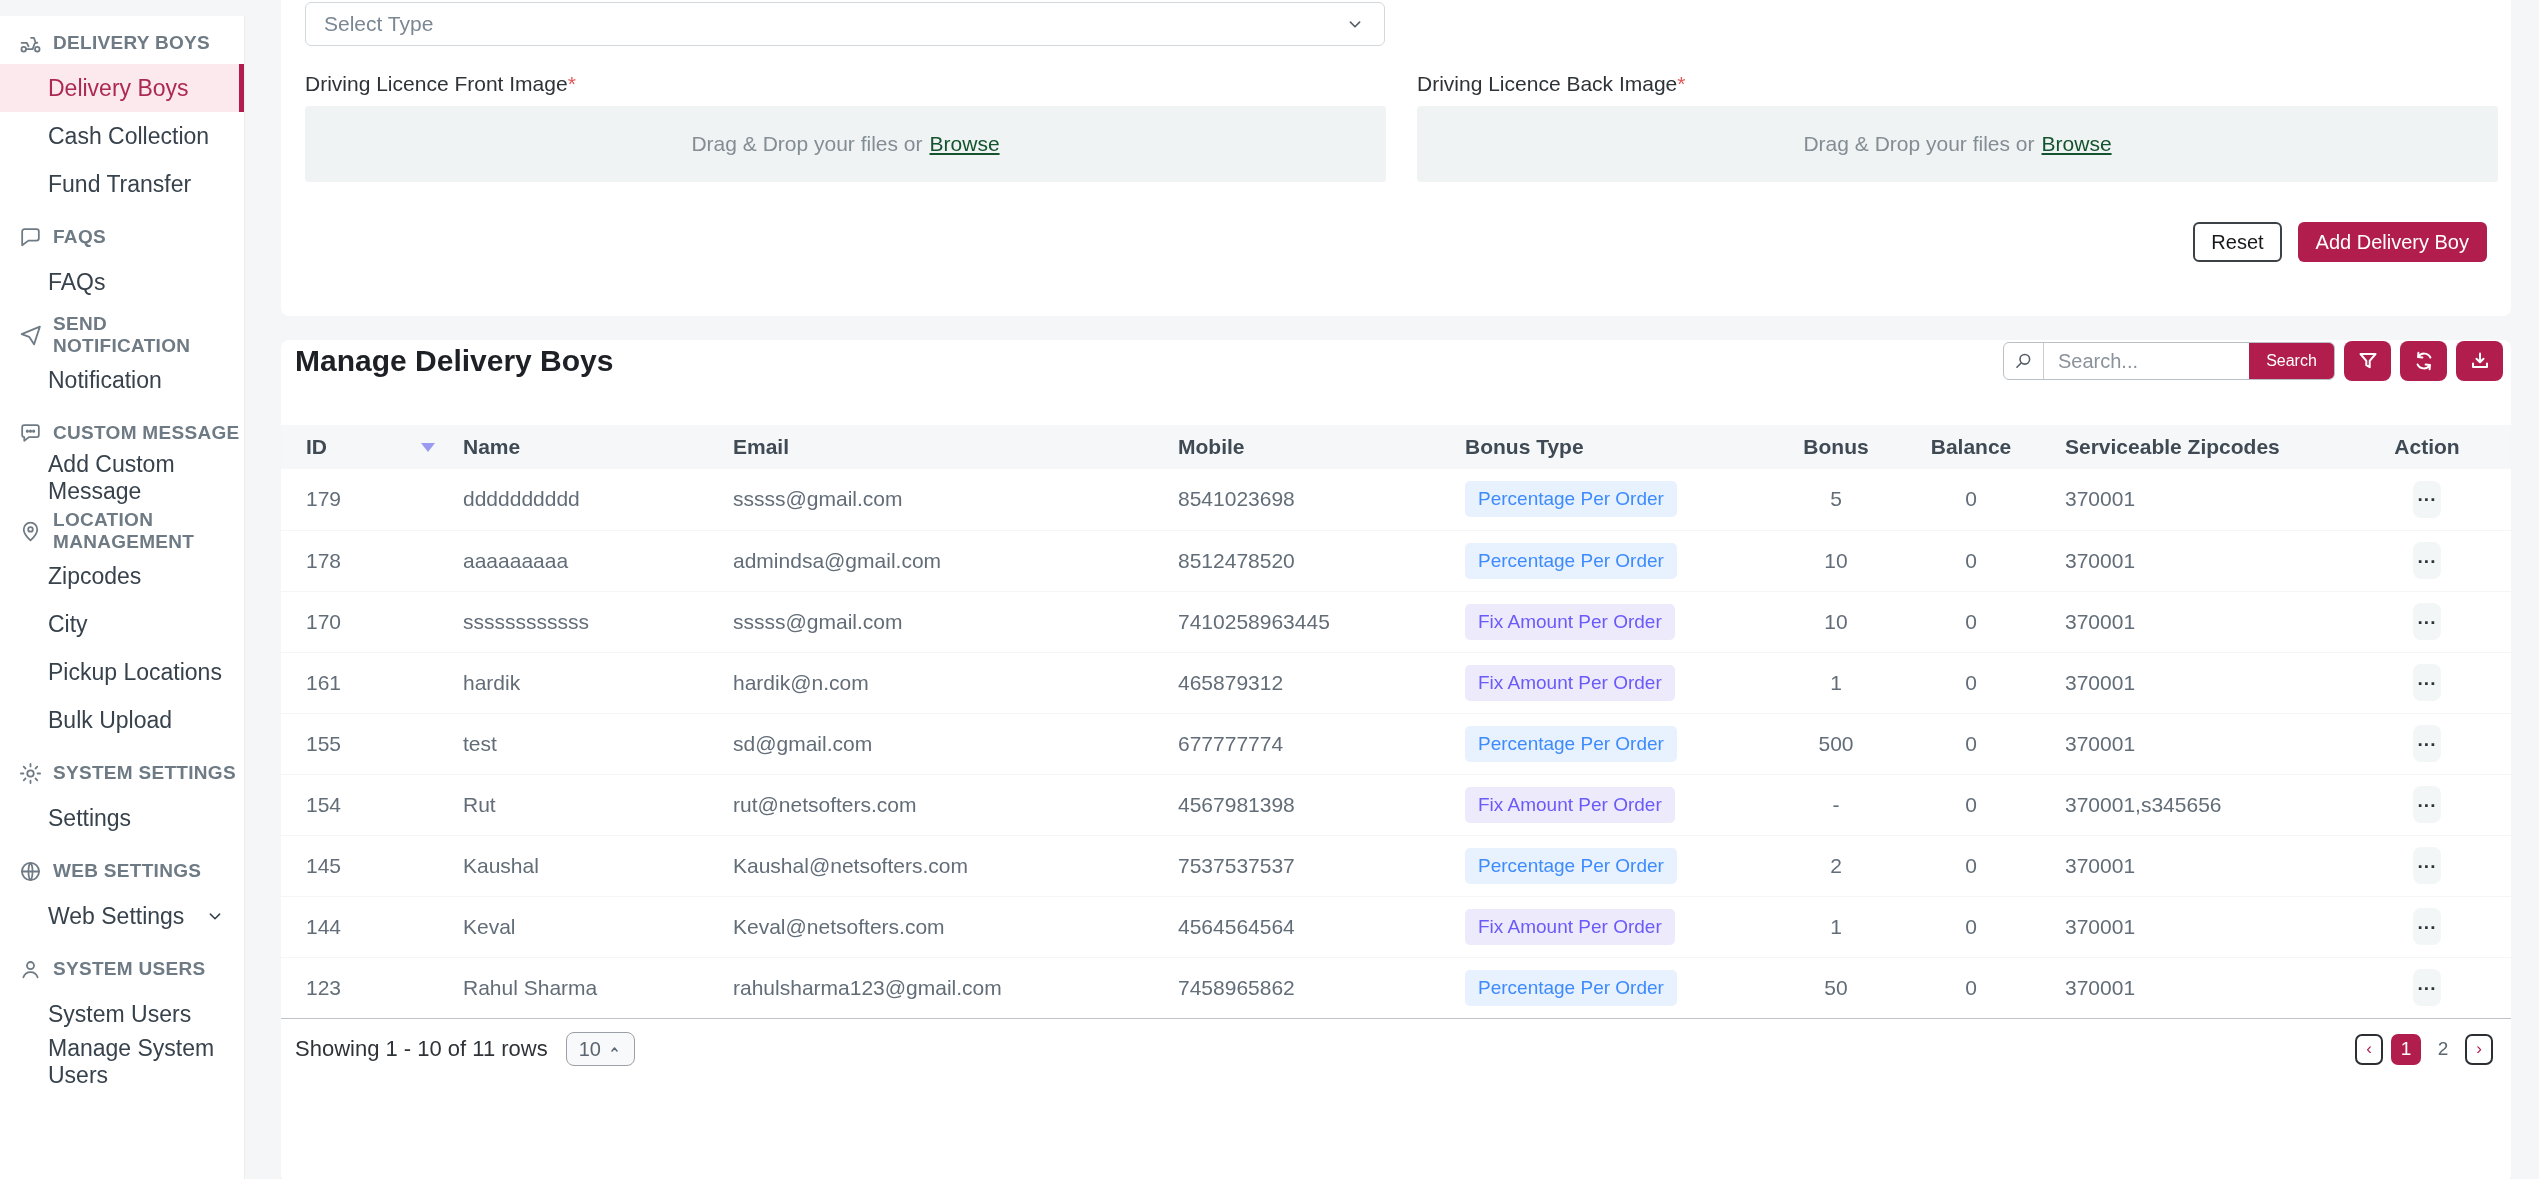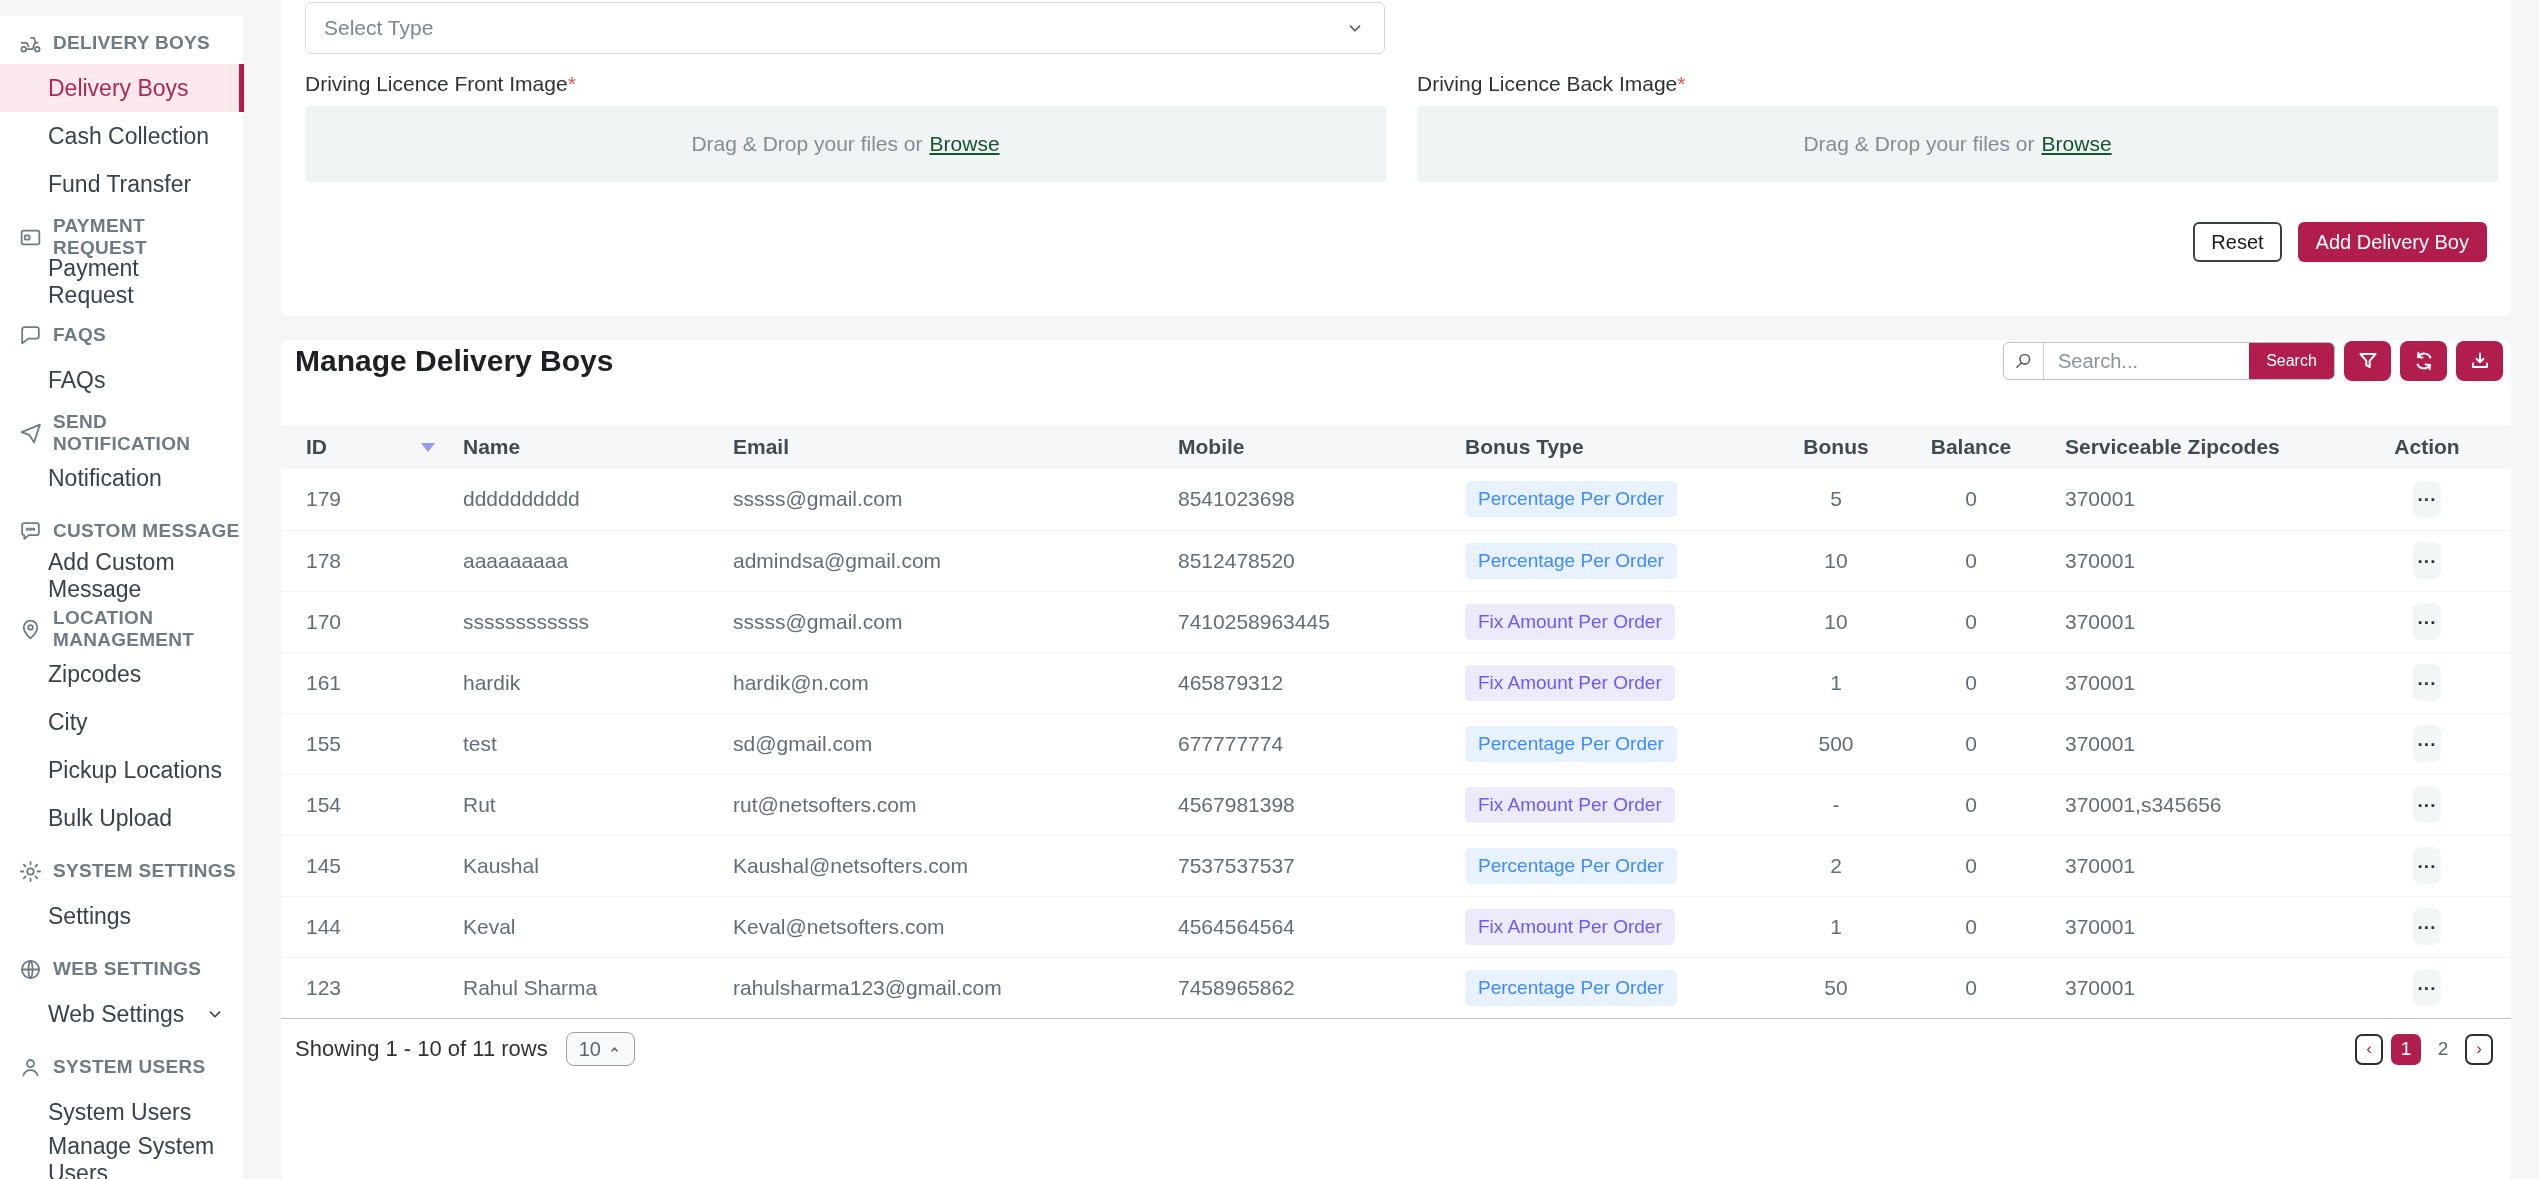--- a/index.html
+++ b/index.html
@@ -36,21 +36,21 @@
   .nav-item .chev { margin-left: auto; color: #37424c; }
   .nav-item .chev svg { width: 22px; height: 22px; }
 
   
   .content { position: absolute; left: 245px; top: 0; right: 0; bottom: 0; padding: 0 28px 0 36px; }
   .card { background: #fff; border-radius: 8px; }
 
   
   .form-card { height: 316px; border-radius: 0 0 8px 8px; position: relative; }
   .select-box {
-    position: absolute; left: 24px; top: 2px; width: 1080px; height: 52px;
+    position: absolute; left: 24px; top: 2px; width: 1080px; height: 44px;
     border: 1px solid #d4d9dd; border-radius: 6px; background: #fff;
     display: flex; align-items: center; padding: 0 18px;
     color: #7b8792; font-size: 21px; cursor: pointer;
   }
   .select-box .sel-chev { margin-left: auto; color: #566067; }
   .select-box .sel-chev svg { width: 22px; height: 22px; }
   .licence-grid { position: absolute; top: 72px; left: 24px; right: 13px; display: flex; gap: 31px; align-items: flex-end; }
   .licence-col { flex: 1; }
   .field-label { font-size: 21px; color: #2e3338; }
   .field-label .req { color: #e25757; }
@@ -175,34 +175,20 @@
           <span>DELIVERY BOYS</span>
         </div>
         <div class="nav-item active">
           <span>Delivery Boys</span>
         </div>
         <div class="nav-item">
           <span>Cash Collection</span>
         </div>
         <div class="nav-item">
           <span>Fund Transfer</span>
-        </div>
-      </div>
-      <div class="nav-section">
-        <div class="section-head">
-          <span class="head-icon">
-            <svg viewBox="0 0 24 24" fill="none" stroke="currentColor" stroke-width="1.7" stroke-linecap="round" stroke-linejoin="round">
-              <rect x="3.5" y="5.5" width="17" height="13" rx="1.8"></rect>
-              <rect x="6.5" y="10" width="4.5" height="4" rx="0.8"></rect>
-            </svg>
-          </span>
-          <span>PAYMENT REQUEST</span>
-        </div>
-        <div class="nav-item">
-          <span>Payment Request</span>
         </div>
       </div>
       <div class="nav-section">
         <div class="section-head">
           <span class="head-icon">
             <svg viewBox="0 0 24 24" fill="none" stroke="currentColor" stroke-width="1.7" stroke-linecap="round" stroke-linejoin="round">
               <path d="M20 6.2v6.6a2.2 2.2 0 0 1-2.2 2.2H10L4 19.5V6.2A2.2 2.2 0 0 1 6.2 4h11.6A2.2 2.2 0 0 1 20 6.2z"></path>
             </svg>
           </span>
           <span>FAQS</span>

